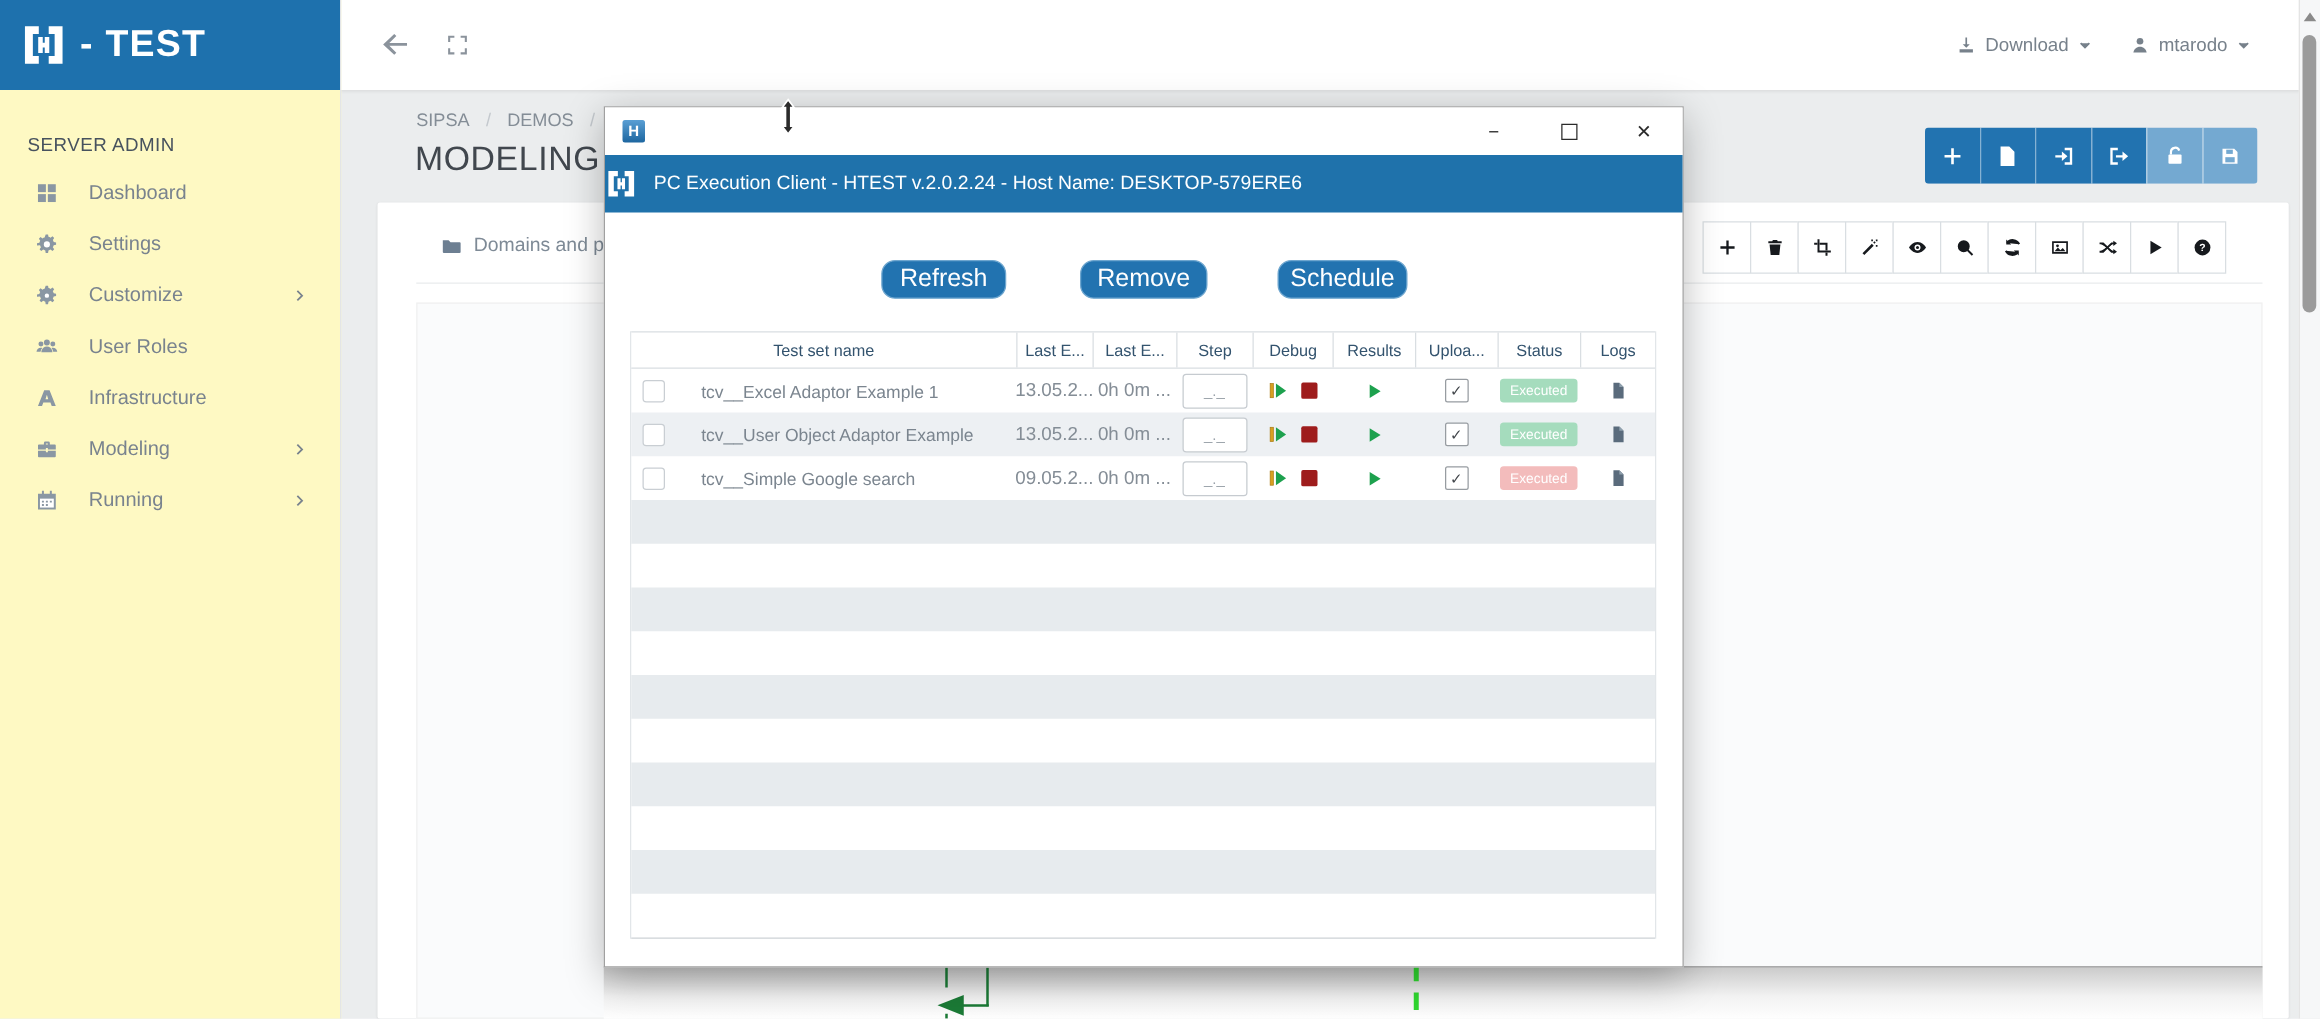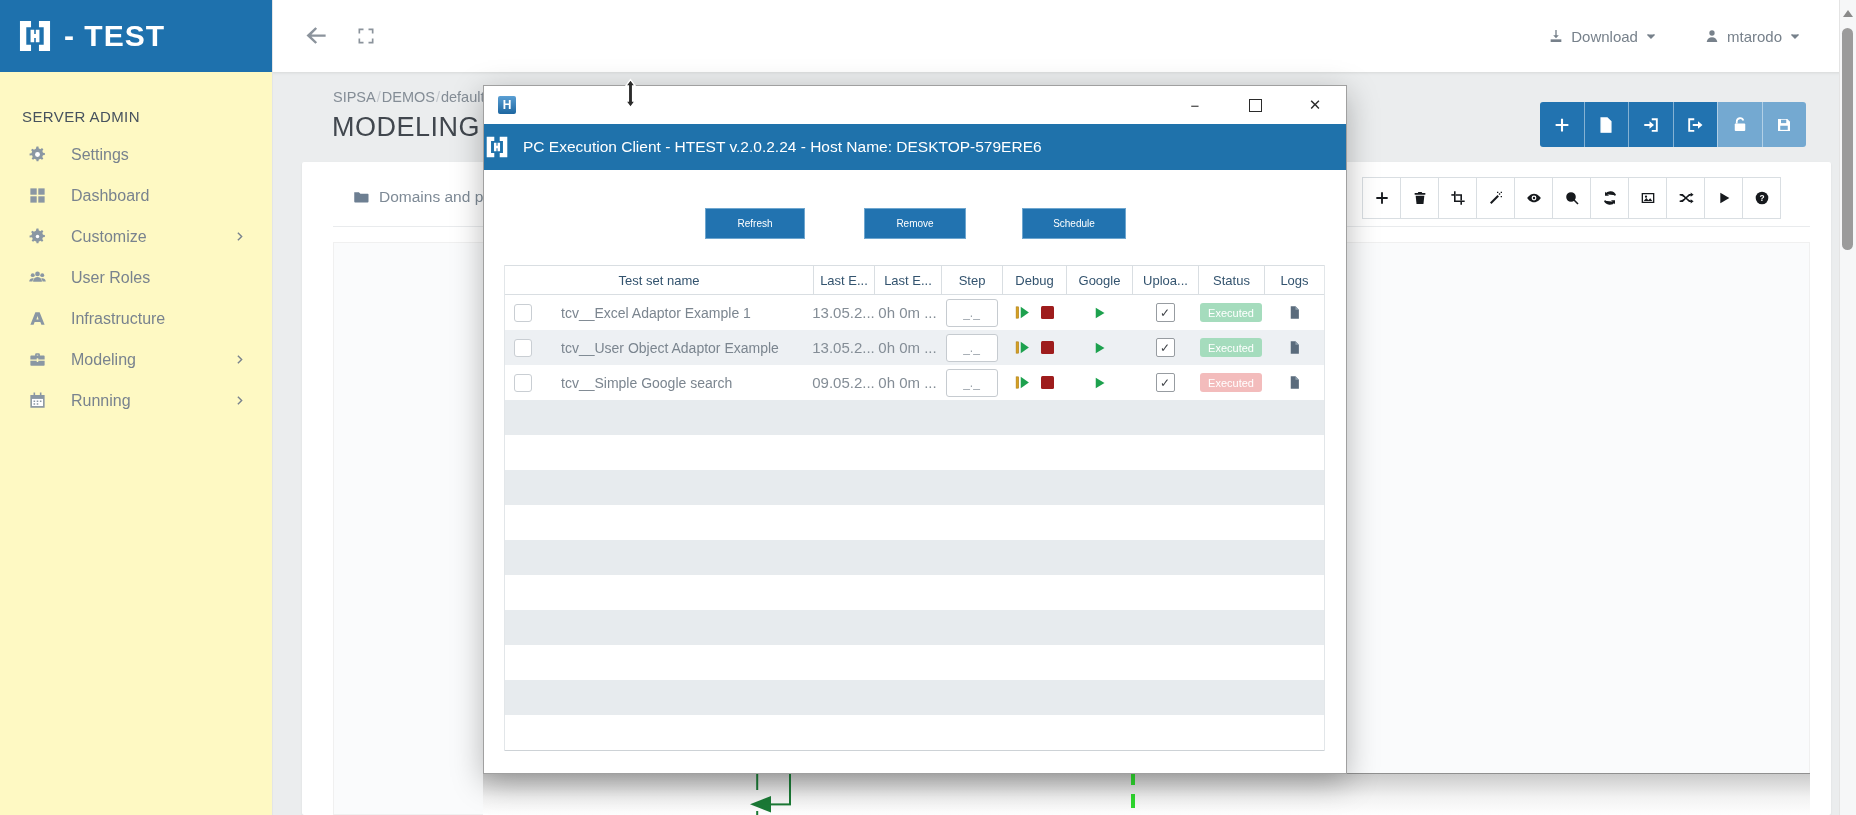--- a/index.html
+++ b/index.html
@@ -20,26 +20,26 @@
              color:#79838e;font-size:16px;cursor:pointer}
   .menu-item svg.mi{width:19px;height:19px;fill:#8a97a3;flex:none}
   .menu-item .chev{margin-left:auto;width:13px;height:13px}
 
   
   #topbar{position:absolute;left:272px;top:0;right:0;height:72px;background:#fff;
           box-shadow:0 1px 3px rgba(0,0,0,.09);z-index:2}
   .back{position:absolute;left:30px;top:22px;width:27px;height:27px;fill:#8b939c;cursor:pointer}
   .fullscreen{position:absolute;left:84px;top:26px;width:20px;height:20px;cursor:pointer}
   .tb-right{position:absolute;right:55px;top:0;height:72px;display:flex;
-            gap:47px;color:#77818b;font-size:15px}
+            gap:30px;color:#77818b;font-size:15px}
   .tb-group{display:flex;align-items:center;gap:7px;cursor:pointer}
   .tb-group svg{fill:#77818b}
 
   
-  .breadcrumb{position:absolute;left:333px;top:89px;display:flex;gap:1px;font-size:14.5px;
+  .breadcrumb{position:absolute;left:333px;top:89px;display:flex;gap:13px;font-size:14.5px;
               color:#848d96;z-index:1}
   .breadcrumb .sep{color:#c3c8cd}
   .page-title{position:absolute;left:332px;top:112px;font-size:27px;color:#41474e;
               font-weight:500;letter-spacing:.5px;z-index:1}
 
   .card{position:absolute;left:302px;top:162px;width:1529px;bottom:0;background:#fff;
         border-radius:2px;box-shadow:0 1px 2px rgba(0,0,0,.08);z-index:1}
   .card-header{position:absolute;left:50px;top:26px;display:flex;align-items:center;gap:9px;
                color:#7e8a96;font-size:15.5px}
   .card-header svg{width:18px;height:18px;fill:#6d7f92}
@@ -84,21 +84,21 @@
       justify-content:center;color:#2b2b2b;font-size:15px;cursor:pointer}
   .wc-min{right:136px}.wc-max{right:76px}.wc-close{right:16px}
   .wc-max span{width:11px;height:11px;border:1.5px solid #2b2b2b;display:block}
   .cursor-ns{position:absolute;left:138px;top:-8px;width:17px;height:31px;z-index:11;pointer-events:none}
 
   .mheader{height:46px;background:var(--modal-header-blue,#1f72ab);display:flex;align-items:center;
            gap:13px;color:#fff;font-size:15.5px}
   .mheader svg{width:26px;height:26px;fill:#fff;flex:none}
 
   .mbtn{position:absolute;top:122px;height:31px;background:var(--button-blue,#1f73ad);color:#fff;
-        border:1px solid #6ea6cf;border-radius:0;font-size:10px;font-family:inherit;cursor:pointer}
+        border:1px solid #6ea6cf;border-radius:11px;font-size:20px;font-family:inherit;cursor:pointer}
   .mbtn.b1{left:221px;width:100px}.mbtn.b2{left:380px;width:102px}.mbtn.b3{left:538px;width:104px}
 
   
   .ttable{position:absolute;left:20px;top:179px;width:819px;border-left:1px solid #e2e6e9;
           border-right:1px solid #e2e6e9}
   .t-head,.t-row{display:grid;grid-template-columns:308px 61px 67px 61px 64px 66px 66px 66px 60px}
   .t-head{height:28px;border-top:1px solid #d9dee2;border-bottom:1px solid #d9dee2}
   .hc{display:flex;align-items:center;justify-content:center;font-size:13px;font-weight:normal;
       color:#33536e;border-left:1px solid #d9dee2;height:100%}
   .hc:first-child{border-left:none}
@@ -135,33 +135,33 @@
       <path d="M2.5 2.5h7v4H6.5v11h3v4h-7Z"></path>
         <path d="M21.5 2.5h-7v4h3v11h-3v4h7Z"></path>
       <path d="M9.2 8h2.3v2.8h1v-2.8h2.3v8h-2.3v-2.8h-1V16H9.2Z"></path>
     </svg>
     <span class="logo-text">- TEST</span>
   </div>
   <div class="section-title">SERVER ADMIN</div>
   <div class="menu">
     <div class="menu-item">
       <svg class="mi" viewBox="0 0 24 24">
-          <path d="M10.8 2h2.4l.4 2.4a7.6 7.6 0 0 1 2.1.9l2-1.4 1.7 1.7-1.4 2c.4.6.7 1.3.9 2.1l2.4.4v2.4l-2.4.4a7.6 7.6 0 0 1-.9 2.1l1.4 2-1.7 1.7-2-1.4a7.6 7.6 0 0 1-2.1.9l-.4 2.4h-2.4l-.4-2.4a7.6 7.6 0 0 1-2.1-.9l-2 1.4-1.7-1.7 1.4-2a7.6 7.6 0 0 1-.9-2.1L2 13.2v-2.4l2.4-.4c.2-.8.5-1.5.9-2.1l-1.4-2 1.7-1.7 2 1.4c.6-.4 1.3-.7 2.1-.9Z"></path>
-          <circle cx="12" cy="12" r="3.1" fill="#fff"></circle>
-        </svg>
-      <span>Settings</span>
-    </div>
-    <div class="menu-item">
-      <svg class="mi" viewBox="0 0 24 24">
           <rect x="3" y="3" width="8" height="8"></rect>
           <rect x="13" y="3" width="8" height="8"></rect>
           <rect x="3" y="13" width="8" height="8"></rect>
           <rect x="13" y="13" width="8" height="8"></rect>
         </svg>
       <span>Dashboard</span>
+    </div>
+    <div class="menu-item">
+      <svg class="mi" viewBox="0 0 24 24">
+          <path d="M10.8 2h2.4l.4 2.4a7.6 7.6 0 0 1 2.1.9l2-1.4 1.7 1.7-1.4 2c.4.6.7 1.3.9 2.1l2.4.4v2.4l-2.4.4a7.6 7.6 0 0 1-.9 2.1l1.4 2-1.7 1.7-2-1.4a7.6 7.6 0 0 1-2.1.9l-.4 2.4h-2.4l-.4-2.4a7.6 7.6 0 0 1-2.1-.9l-2 1.4-1.7-1.7 1.4-2a7.6 7.6 0 0 1-.9-2.1L2 13.2v-2.4l2.4-.4c.2-.8.5-1.5.9-2.1l-1.4-2 1.7-1.7 2 1.4c.6-.4 1.3-.7 2.1-.9Z"></path>
+          <circle cx="12" cy="12" r="3.1" fill="#fff"></circle>
+        </svg>
+      <span>Settings</span>
     </div>
     <div class="menu-item">
       <svg class="mi" viewBox="0 0 24 24">
           <path d="M10.8 2h2.4l.4 2.4a7.6 7.6 0 0 1 2.1.9l2-1.4 1.7 1.7-1.4 2c.4.6.7 1.3.9 2.1l2.4.4v2.4l-2.4.4a7.6 7.6 0 0 1-.9 2.1l1.4 2-1.7 1.7-2-1.4a7.6 7.6 0 0 1-2.1.9l-.4 2.4h-2.4l-.4-2.4a7.6 7.6 0 0 1-2.1-.9l-2 1.4-1.7-1.7 1.4-2a7.6 7.6 0 0 1-.9-2.1L2 13.2v-2.4l2.4-.4c.2-.8.5-1.5.9-2.1l-1.4-2 1.7-1.7 2 1.4c.6-.4 1.3-.7 2.1-.9Z"></path>
           <circle cx="12" cy="12" r="2.2" fill="#fff"></circle>
         </svg>
       <span>Customize</span>
       <svg class="chev" viewBox="0 0 24 24" fill="none" stroke="#79838e" stroke-width="2.6">
           <path d="m9 5 7 7-7 7"></path>
         </svg>
@@ -410,21 +410,21 @@
   <button class="mbtn b2">Remove</button>
   <button class="mbtn b3">Schedule</button>
 
   <div class="ttable">
     <div class="t-head">
       <span class="hc">Test set name</span>
       <span class="hc">Last E...</span>
       <span class="hc">Last E...</span>
       <span class="hc">Step</span>
       <span class="hc">Debug</span>
-      <span class="hc">Google</span>
+      <span class="hc">Results</span>
       <span class="hc">Uploa...</span>
       <span class="hc">Status</span>
       <span class="hc">Logs</span>
     </div>
 
     <div class="t-row">
       <div class="cell name">
           <span class="rowcheck"></span>
           <span>tcv__Excel Adaptor Example 1</span>
         </div>

